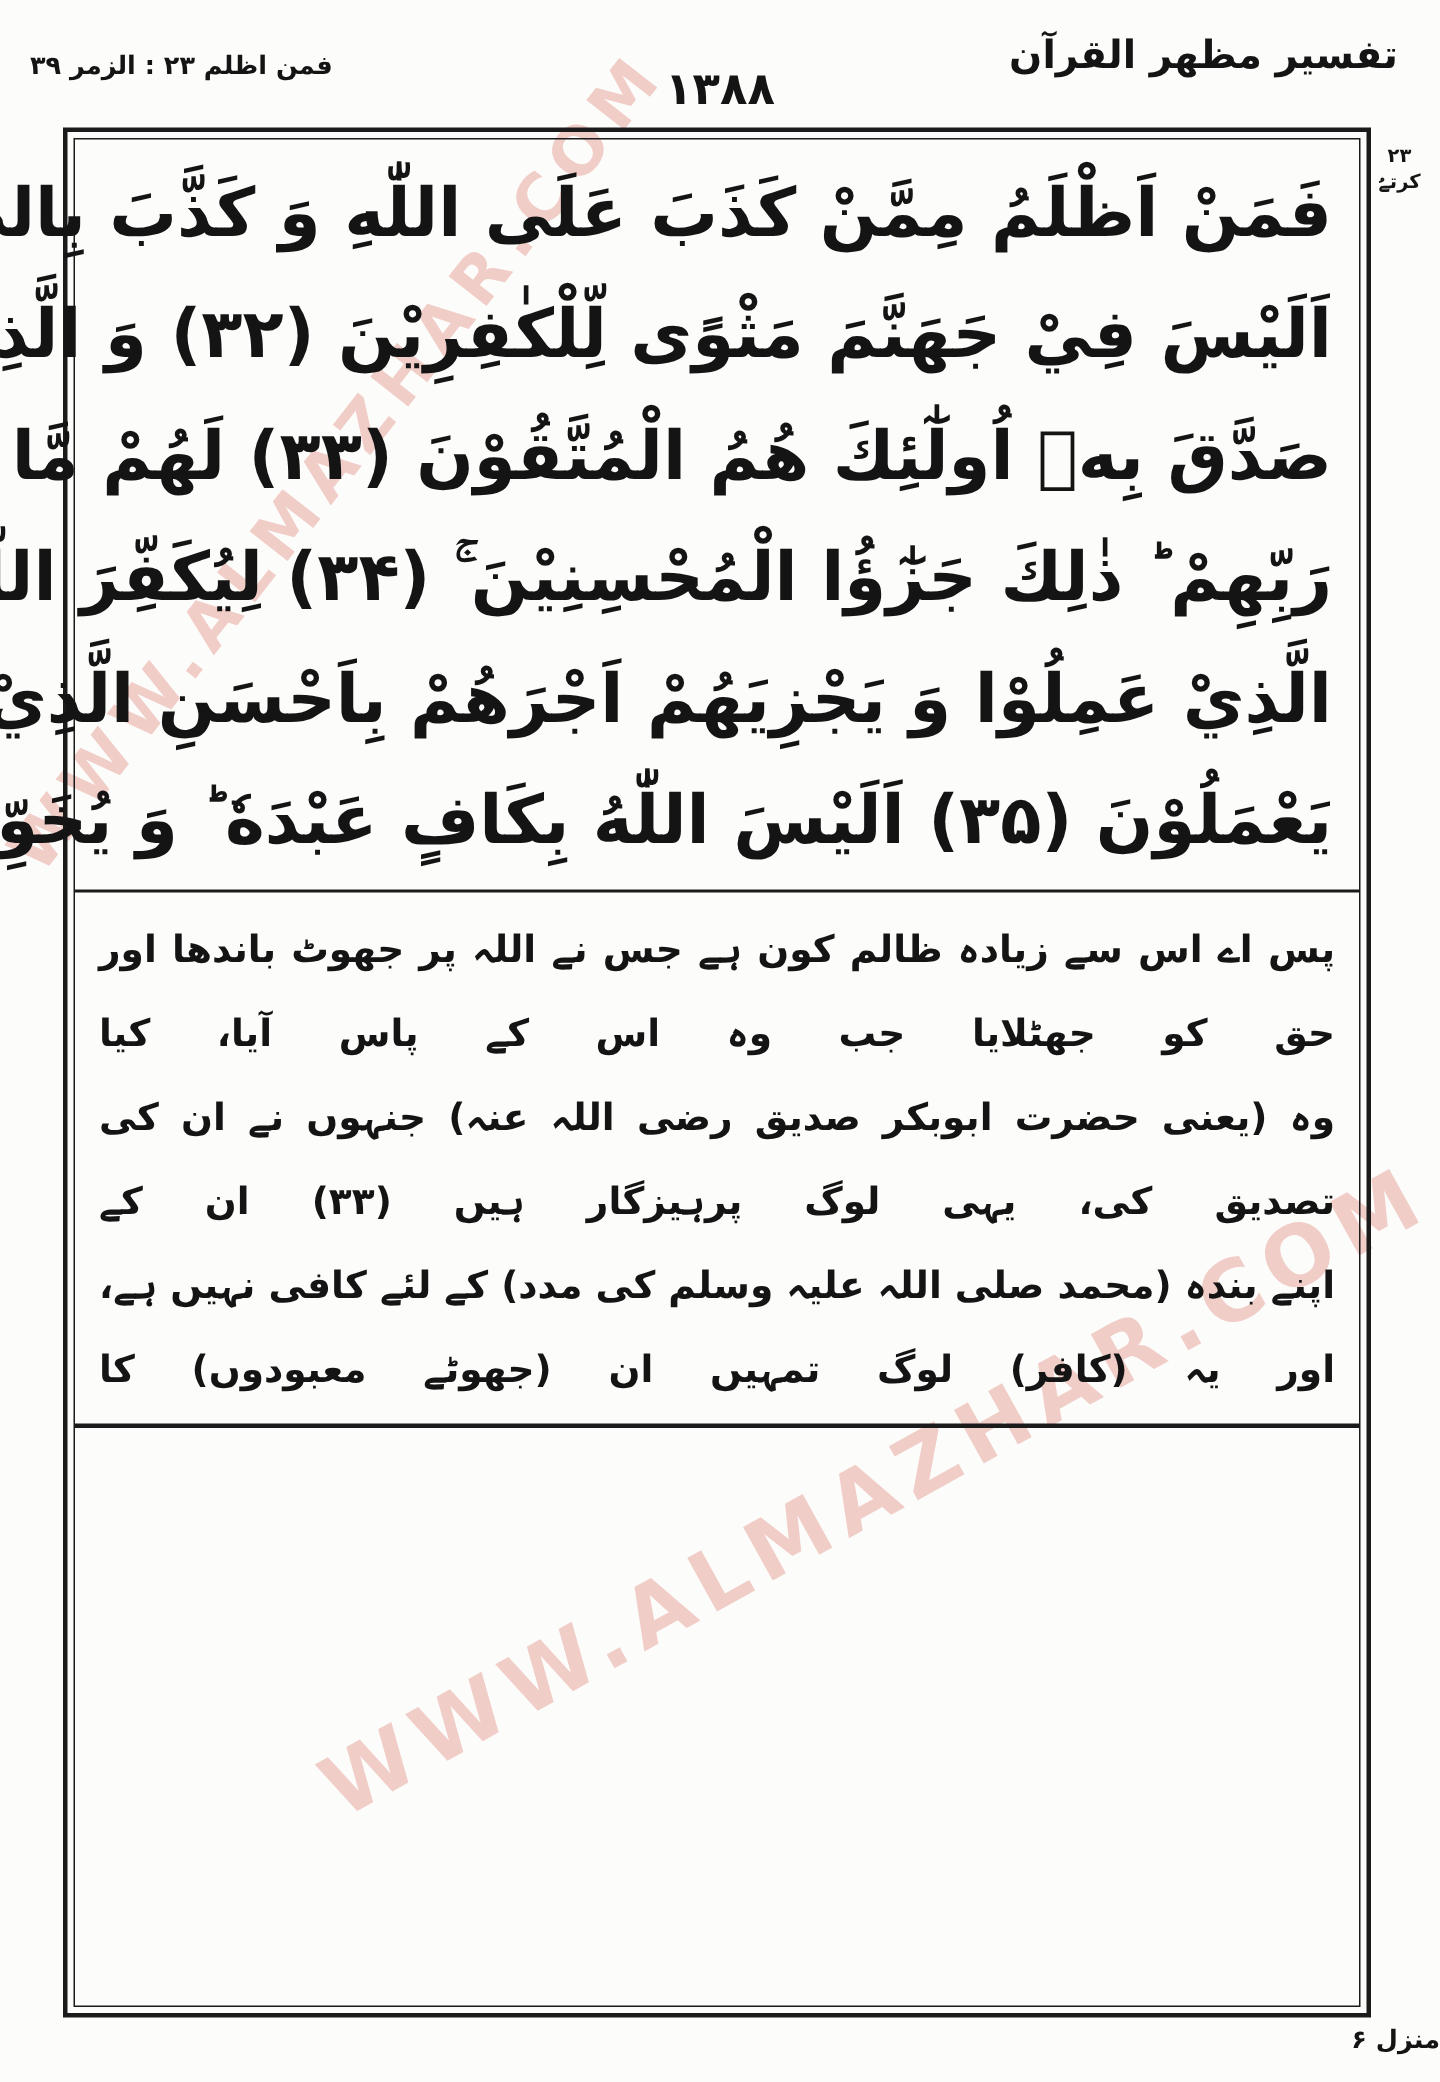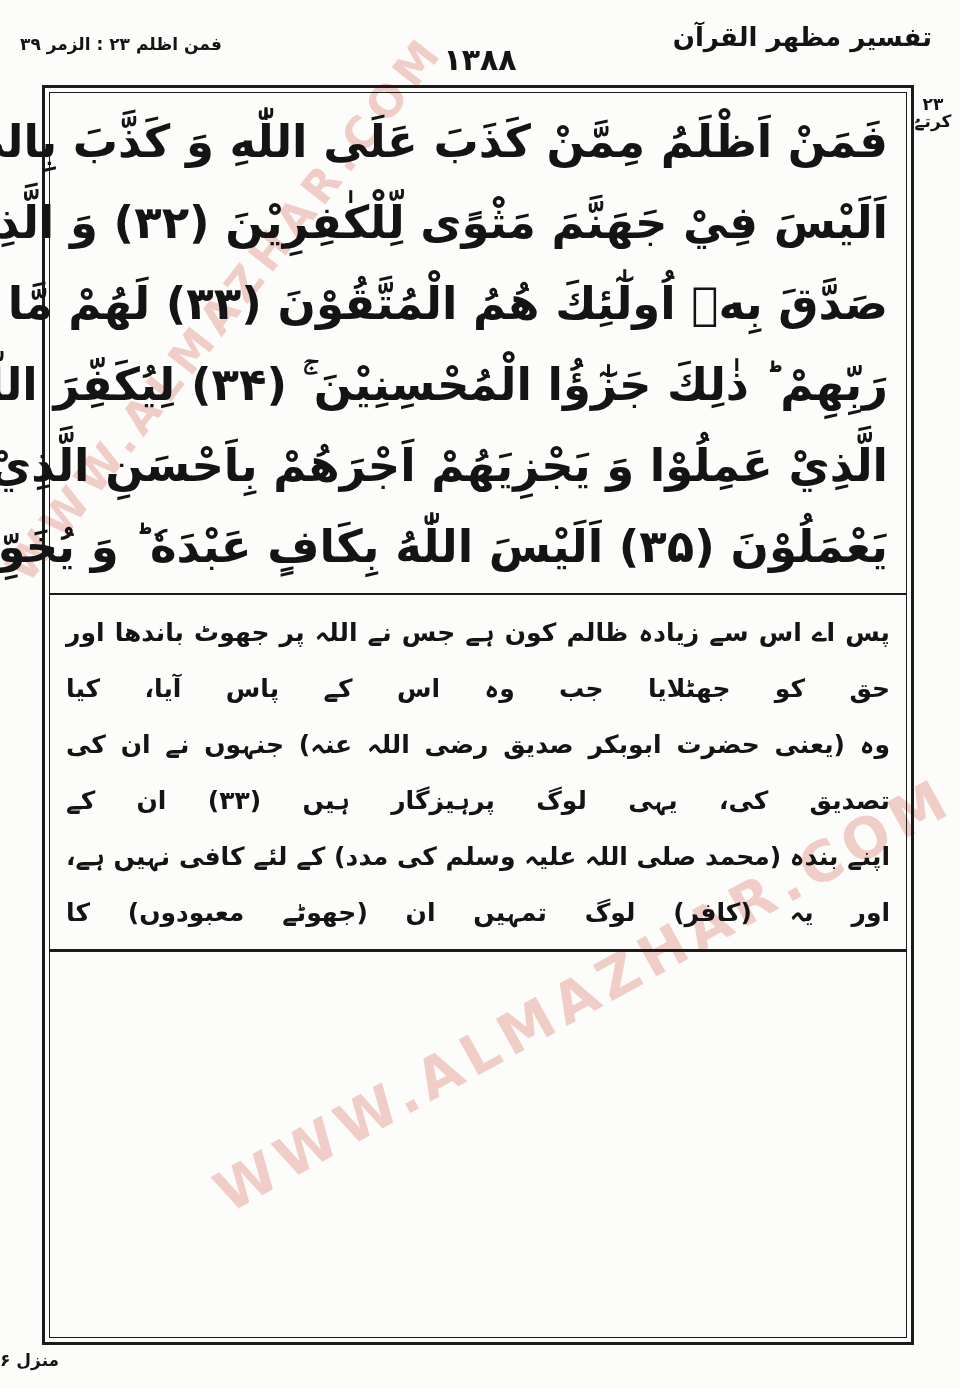--- a/index.html
+++ b/index.html
@@ -32,21 +32,21 @@
   }
   .header .pageno{
     position:absolute;left:50%;transform:translateX(-50%);top:24px;
     font-size:30px;font-weight:bold;letter-spacing:2px;
   }
   .header .booktitle{
     position:absolute;right:8px;top:4px;font-size:26px;font-weight:bold;direction:rtl;text-align:center;
   }
   .juz-marker{
     position:absolute;right:6px;top:96px;width:42px;text-align:center;z-index:2;
-    font-size:17px;font-weight:bold;direction:rtl;line-height:17px;
+    font-size:13px;font-weight:bold;direction:rtl;line-height:17px;
   }
   
   .page-box{
     position:absolute;left:42px;top:85px;width:872px;height:1260px;
     border:3px solid #1b1b1b;
     box-sizing:border-box;
     z-index:1;
     background:transparent;
   }
   .inner-box{
@@ -82,21 +82,21 @@
   .tline{
     direction:rtl;
     font-size:25px;
     font-weight:bold;
     line-height:56px;
     text-align:justify;
     text-align-last:justify;
   }
   
   .footer{
-    position:absolute;left:0;right:0;top:1350px;text-align:left;z-index:2;
+    position:absolute;left:0;right:0;top:1350px;text-align:right;z-index:2;
     font-size:17px;font-weight:bold;direction:rtl;
   }
 </style>
 </head>
 <body>
 
 <div class="watermark wm1" style="color: rgb(224, 130, 120);">WWW.ALMAZHAR.COM</div>
 <div class="watermark wm2" style="color: rgb(224, 130, 120);">WWW.ALMAZHAR.COM</div>
 
 <div class="header">

